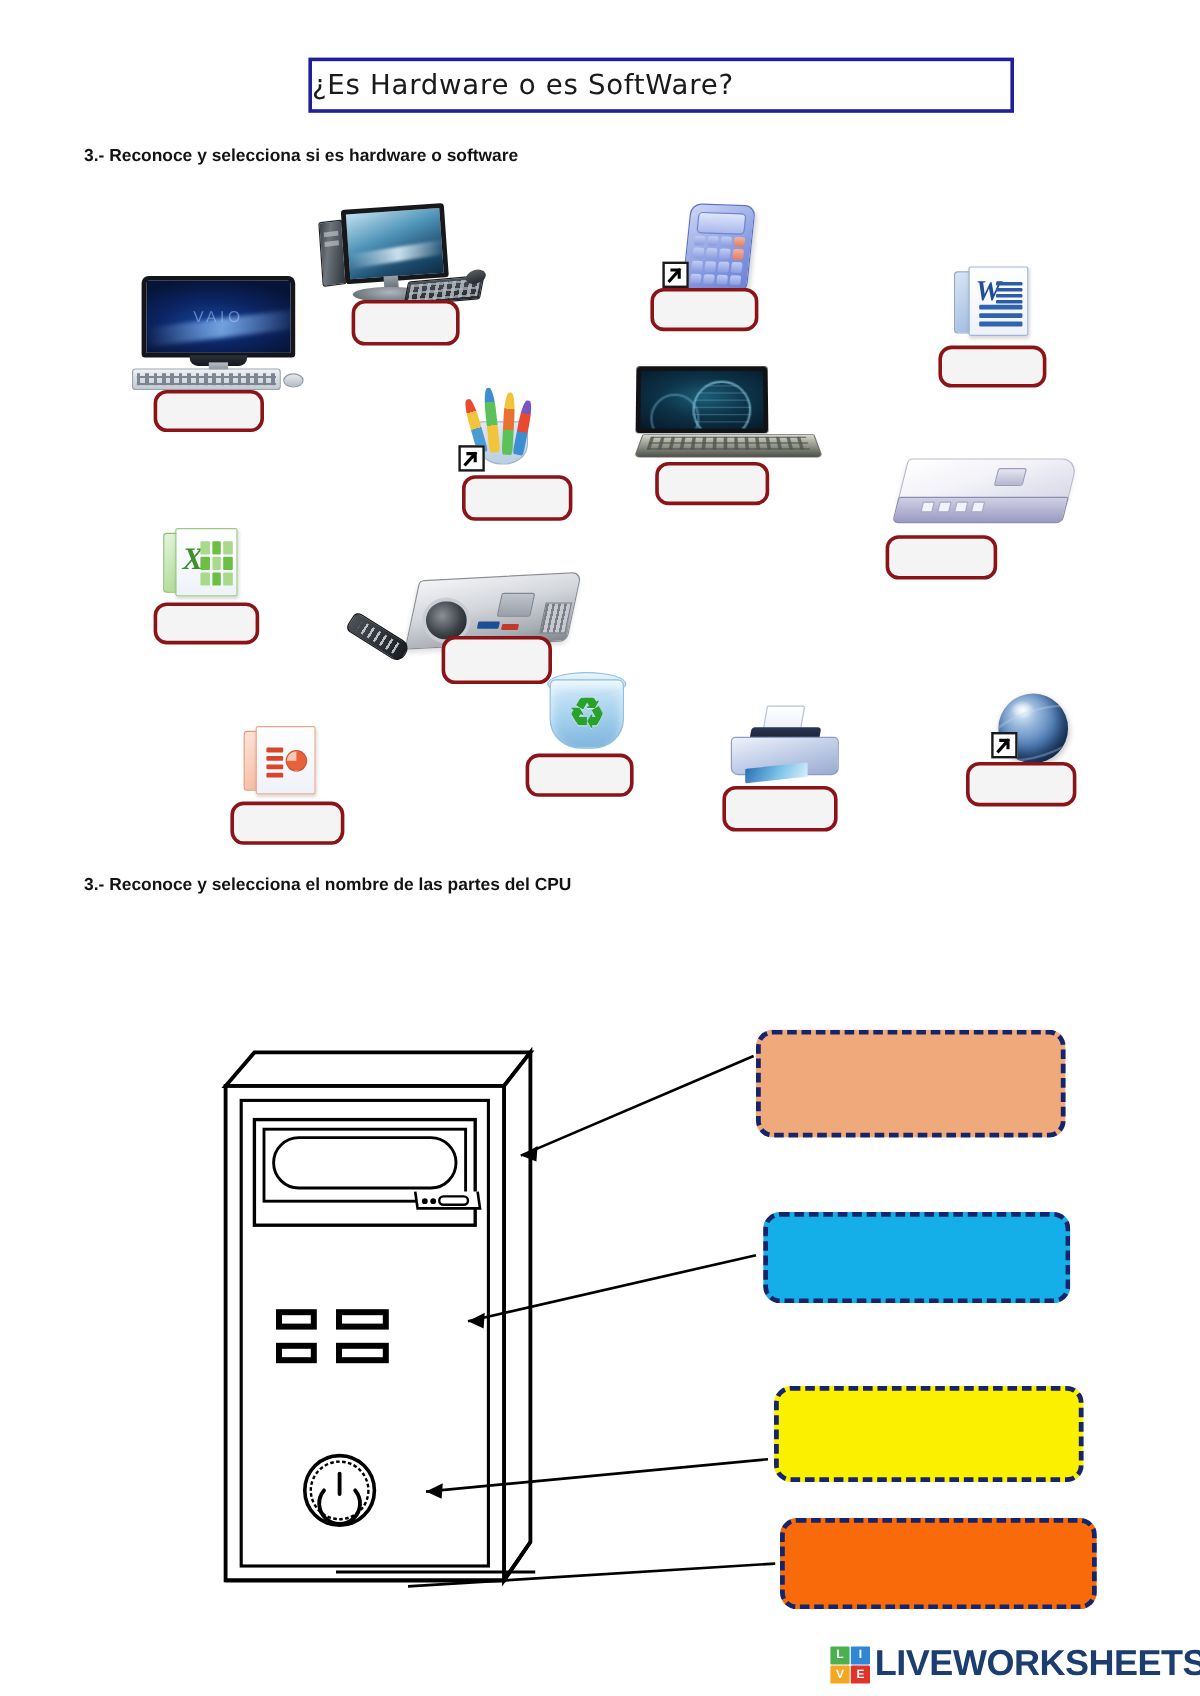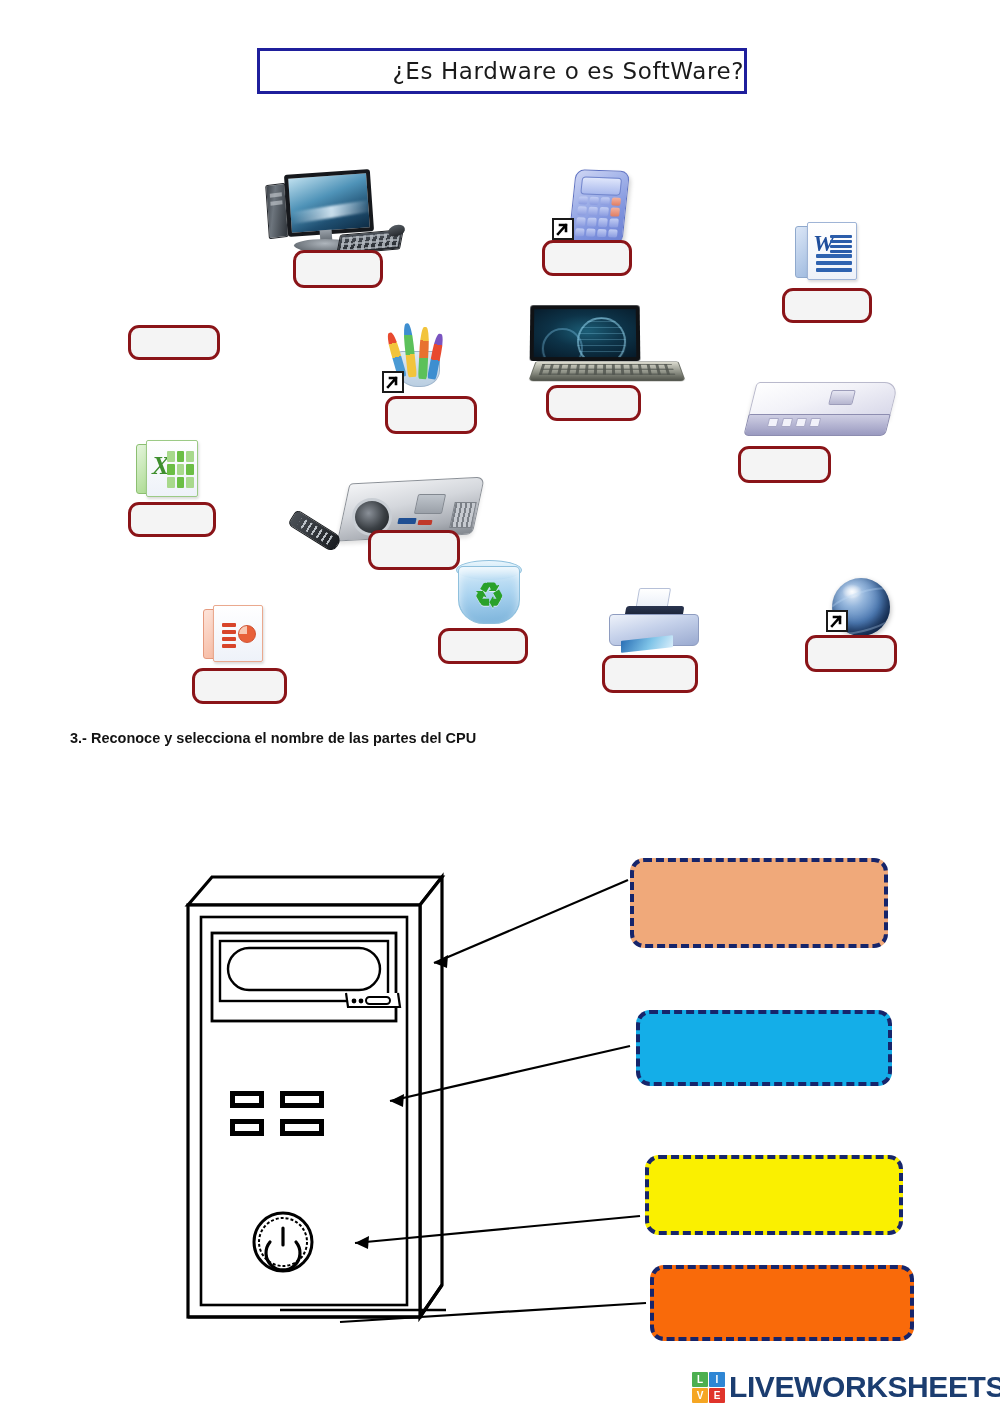--- a/index.html
+++ b/index.html
@@ -16,28 +16,28 @@
     height: 1413px;
     background: #ffffff;
     overflow: hidden;
   }
 
   
   .title-box {
     position: absolute;
     left: 257px;
     top: 48px;
-    width: 490px;
+    width: 588px;
     height: 46px;
     border: 3px solid #1f1f9c;
     background: #ffffff;
     box-sizing: border-box;
     display: flex;
     align-items: center;
-    justify-content: flex-end;
+    justify-content: flex-start;
   }
   .title-text {
     font-family: "DejaVu Sans", sans-serif;
     font-size: 23px;
     letter-spacing: 0.6px;
     color: #1a1a1a;
     white-space: nowrap;
   }
 
   
@@ -593,21 +593,33 @@
 </style>
 </head>
 <body>
 
 <div id="sheet">
 
   <div class="title-box">
     <div class="title-text">¿Es Hardware o es SoftWare?</div>
   </div>
 
-
+  <div class="instruction" id="instr-3">3.-  Reconoce y selecciona si es hardware o software</div>
+
+  <div class="item-img" style="left:110px; top:230px; width:145px; height:95px;">
+    <div class="aio-screen" style="left:8px; top:0; width:128px; height:68px;">
+      <div class="aio-vaio">VAIO</div>
+    </div>
+    <div class="aio-chin" style="left:48px; top:66px; width:48px; height:9px;"></div>
+    <div class="aio-stand" style="left:64px; top:72px; width:16px; height:6px;"></div>
+    <div class="kbd" style="left:0px; top:77px; width:122px; height:16px;">
+      <div class="keys"></div>
+    </div>
+    <div class="mouse-oval" style="left:126px; top:81px; width:15px; height:10px;"></div>
+  </div>
   <div class="blank" style="left:128px; top:325px; width:92px; height:35px;"></div>
 
   <div class="item-img" style="left:262px; top:168px; width:140px; height:90px;">
     <div class="dsk-tower" style="left:5px; top:16px; width:18px; height:52px;">
       <div class="bay" style="top:8px;"></div>
       <div class="bay" style="top:16px;"></div>
     </div>
     <div class="dsk-monitor" style="left:24px; top:4px; width:86px; height:62px;"></div>
     <div class="dsk-neck" style="left:58px; top:62px; width:12px; height:12px;"></div>
     <div class="dsk-base" style="left:32px; top:71px; width:62px; height:13px;"></div>

